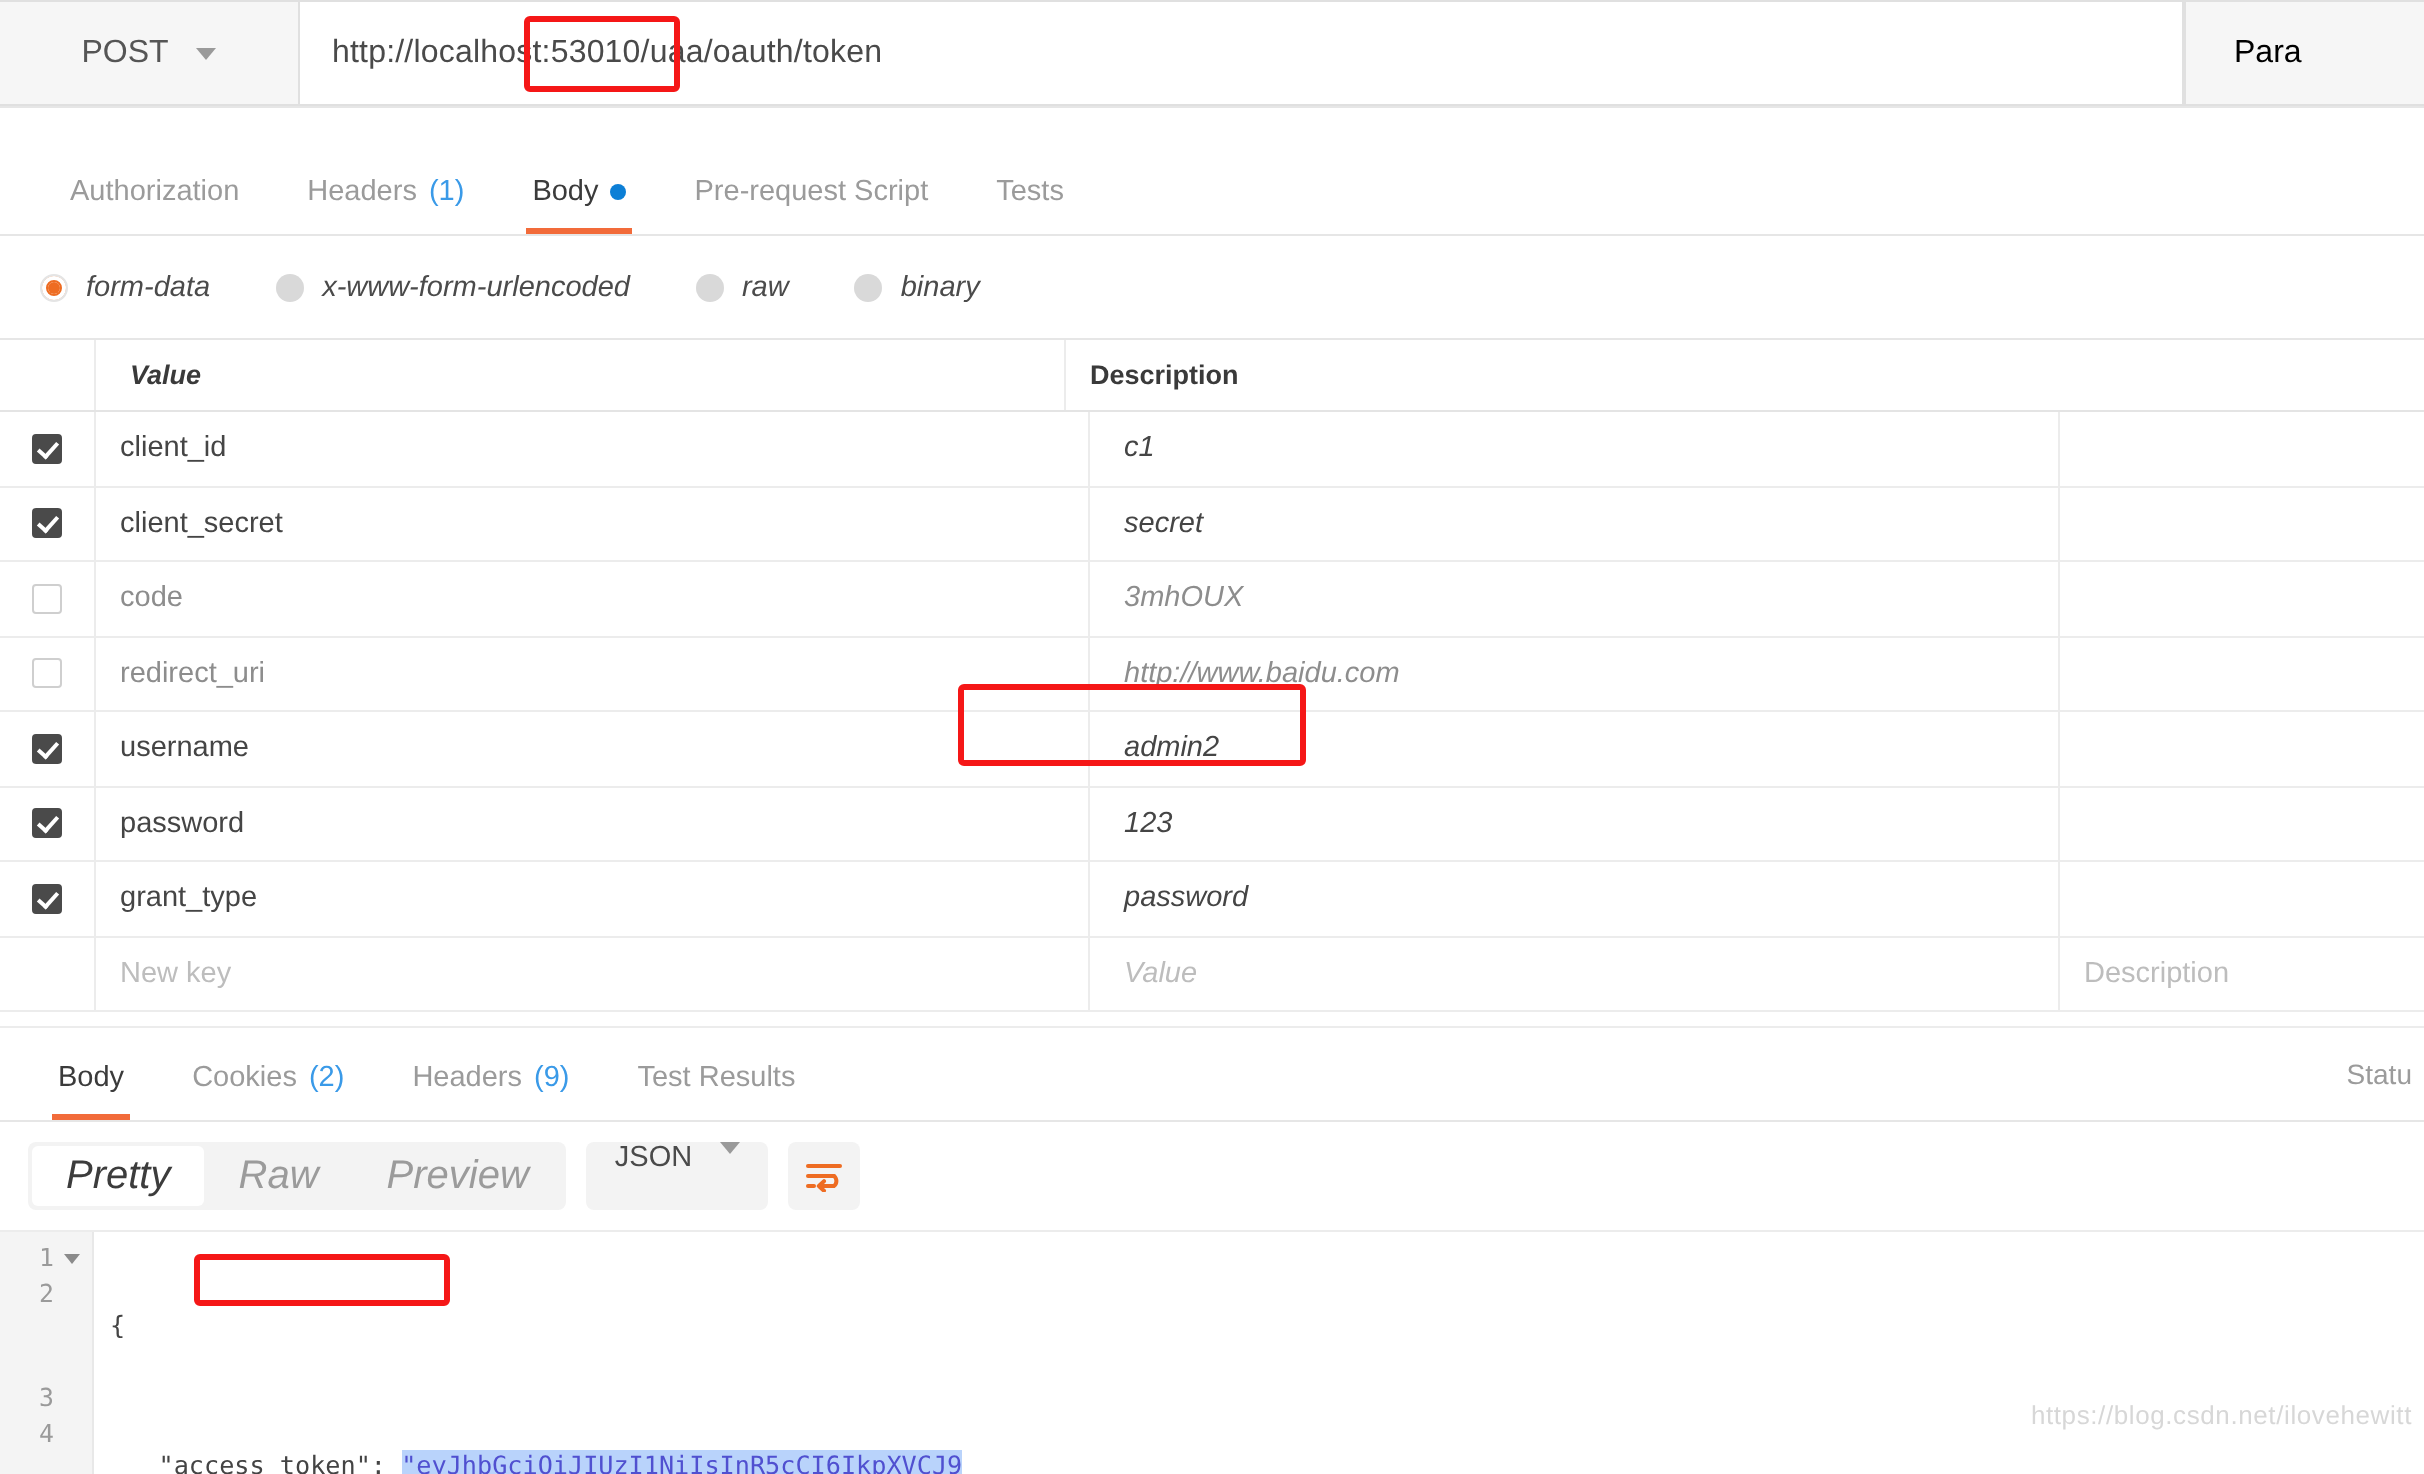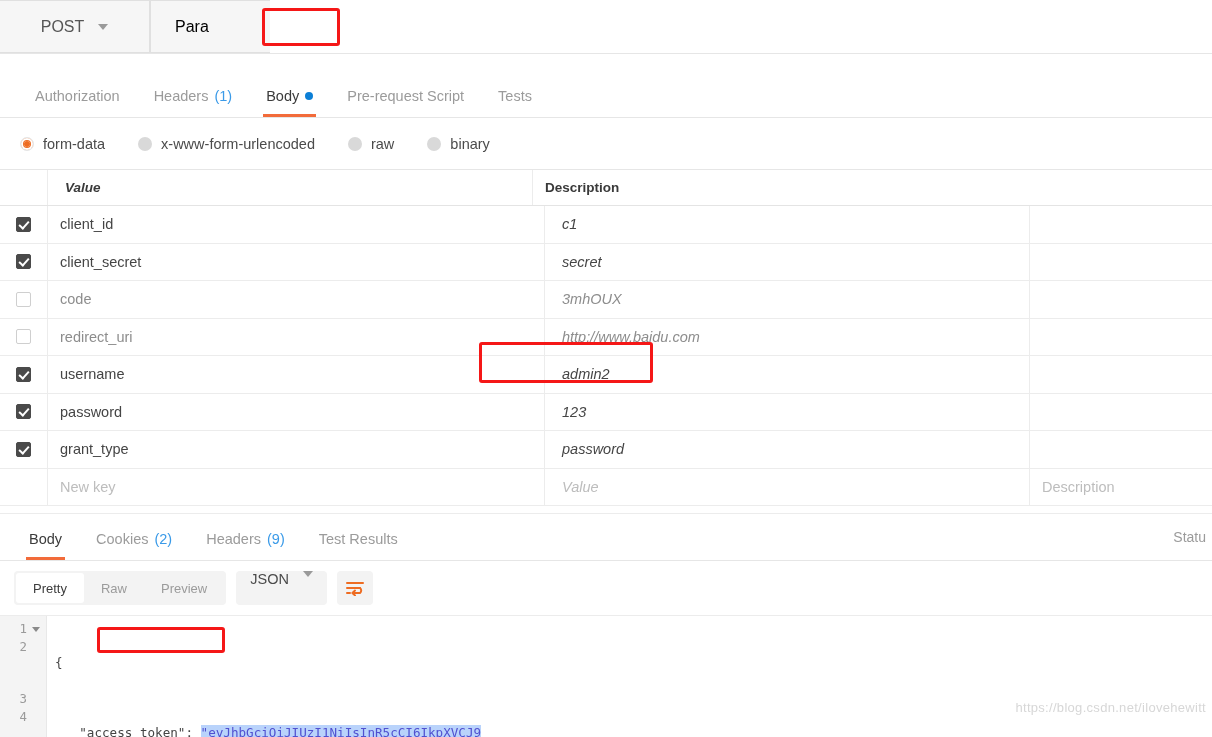--- a/index.html
+++ b/index.html
@@ -72,20 +72,21 @@
     background: #0c7fd6; display: inline-block;
   }
   .count { color: #3a9ae8; }
 
   
   .bodytypes {
     display: flex; align-items: center;
     height: 52px; padding-left: 20px; gap: 5px;
     border-bottom: 1px solid #e6e6e6;
     background: #fff;
+    font-style: italic;
   }
   .radio-item {
     display: flex; align-items: center; gap: 9px;
     padding: 0 14px 0 0; margin-right: 14px;
     font-size: 14.5px; color: #4b4b4b;
     cursor: pointer;
   }
   .radio {
     width: 14px; height: 14px; border-radius: 50%;
     background: #d9d9d9; position: relative;
@@ -176,22 +177,22 @@
     background: #fff;
   }
   .seg {
     display: flex; align-items: center;
     background: #f3f3f3; border-radius: 4px;
     height: 34px; padding: 0 2px;
   }
   .seg-item {
     padding: 0 17px; height: 30px;
     display: flex; align-items: center;
-    font-size: 13px; color: #9b9b9b;
-    border-radius: 3px; cursor: pointer;
+    font-size: 20px; color: #9b9b9b;
+    border-radius: 3px; cursor: pointer; font-style: italic;
   }
   .seg-item.active { background: #fff; color: #3c3c3c; }
   .fmt-select {
     display: flex; align-items: flex-start; gap: 14px;
     background: #f3f3f3; border-radius: 4px;
     height: 34px; padding: 0 14px;
     font-size: 14.5px; color: #4a4a4a; cursor: pointer;
   }
   .wrap-btn {
     width: 36px; height: 34px;
@@ -257,20 +258,23 @@
 </style>
 </head>
 <body>
 
 <div class="app">
 
   <div class="urlbar">
     <div class="method-box">
       <span>POST</span>
       <span class="caret"></span>
+    </div>
+    <div class="url-input-wrap">
+      <span class="url-text">http://localhost:53010/uaa/oauth/token</span>
     </div>
     <div class="params-box">
       <span>Para</span>
     </div>
   </div>
 
   <div class="req-tabs">
     <div class="rtab">
       <span>Authorization</span>
     </div>

